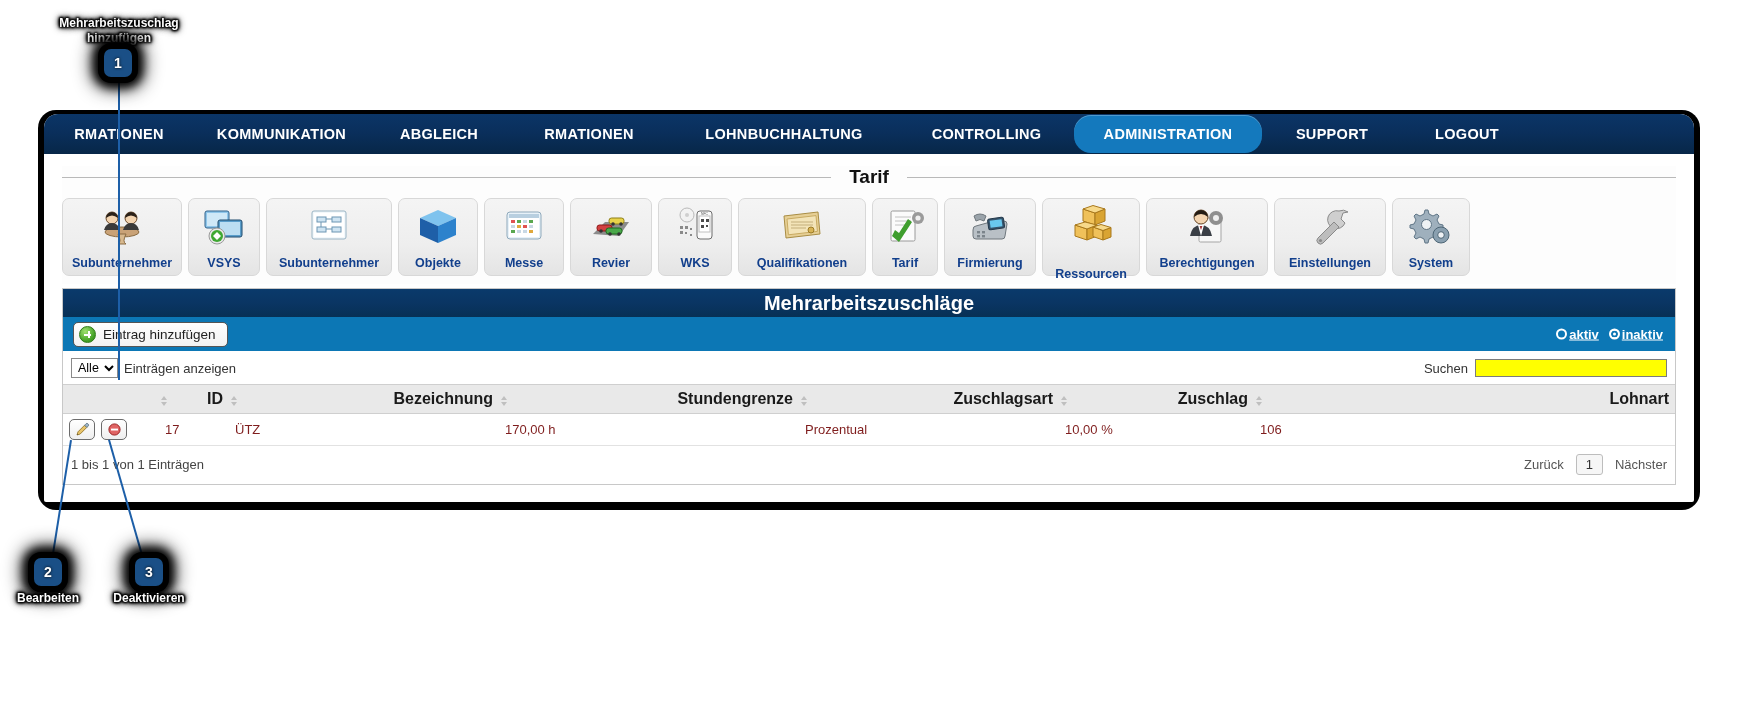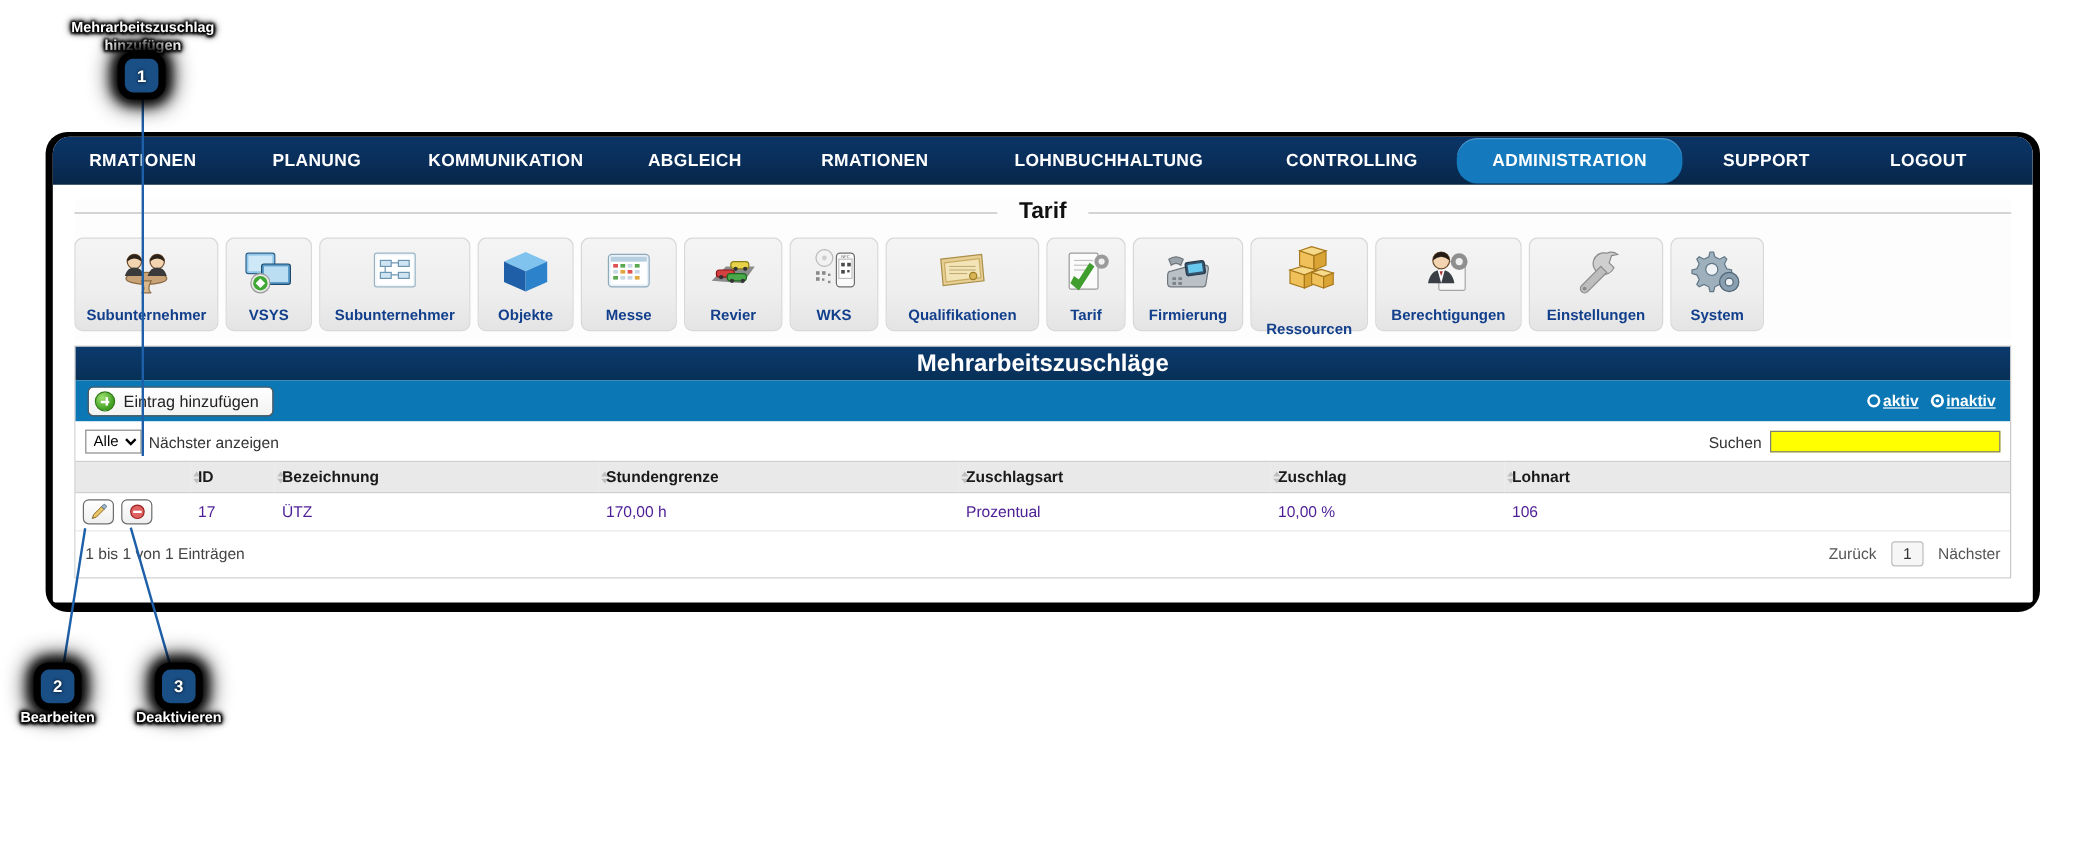--- a/index.html
+++ b/index.html
@@ -176,33 +176,33 @@
     font-size:12.5px;
     padding:0 3px;
   }
 
   
   table#grid { width:100%; border-collapse:collapse; }
   table#grid thead th {
     background:#e9e9e9;
     border-top:1px solid #cfcfcf;
     border-bottom:1px solid #cfcfcf;
-    font-size:13px; font-weight:bold; color:#1a1a1a;
-    text-align:left;
+    font-size:16px; font-weight:bold; color:#1a1a1a;
+    text-align:right;
     padding:5px 6px;
     position:relative;
     cursor:pointer;
     white-space:nowrap;
   }
   table#grid thead th .sort-arrows {
     position:absolute; left:1px; top:50%; transform:translateY(-50%);
     width:8px; height:12px; opacity:.45;
   }
   table#grid tbody td {
-    font-size:13px; color:#4c1d95;
+    font-size:13px; color:#7f1d1d;
     padding:5px 6px;
     border-bottom:1px solid #e2e2e2;
     background:#ffffff;
     white-space:nowrap;
   }
   .row-actions { display:flex; gap:6px; }
   .act-btn {
     width:26px; height:21px;
     border:1px solid #6c6c6c;
     border-radius:5px;
@@ -267,21 +267,20 @@
 
 <div class="anno-line" style="left:118px; top:80px; width:2px; height:300px;"></div>
 <div class="anno-line" style="left:70px; top:440px; width:2px; height:130px; transform:rotate(9deg);"></div>
 <div class="anno-line" style="left:108px; top:440px; width:2px; height:130px; transform:rotate(-16deg);"></div>
 
 <div id="app-window">
   <div id="app-inner">
 
     <div id="navbar">
       <div class="nav-item" style="width:150px;">RMATIONEN</div>
-      <div class="nav-item" style="width:140px;">PLANUNG</div>
       <div class="nav-item" style="width:175px;">KOMMUNIKATION</div>
       <div class="nav-item" style="width:140px;">ABGLEICH</div>
       <div class="nav-item" style="width:160px;">RMATIONEN</div>
       <div class="nav-item" style="width:230px;">LOHNBUCHHALTUNG</div>
       <div class="nav-item" style="width:175px;">CONTROLLING</div>
       <div class="nav-item active" style="width:188px;">ADMINISTRATION</div>
       <div class="nav-item" style="width:140px;">SUPPORT</div>
       <div class="nav-item" style="width:130px;">LOGOUT</div>
     </div>
 
@@ -569,21 +568,21 @@
             <span>inaktiv</span>
           </label>
         </div>
       </div>
 
       <div id="dt-controls">
         <div id="dt-length">
           <select id="length-select">
             <option>Alle</option>
           </select>
-          <span>Nächster anzeigen</span>
+          <span>Einträgen anzeigen</span>
         </div>
         <div id="dt-filter">
           <span>Suchen</span>
           <input id="search-input" type="text" placeholder="" value="" style="">
         </div>
       </div>
 
       <table id="grid">
         <thead>
           <tr>

